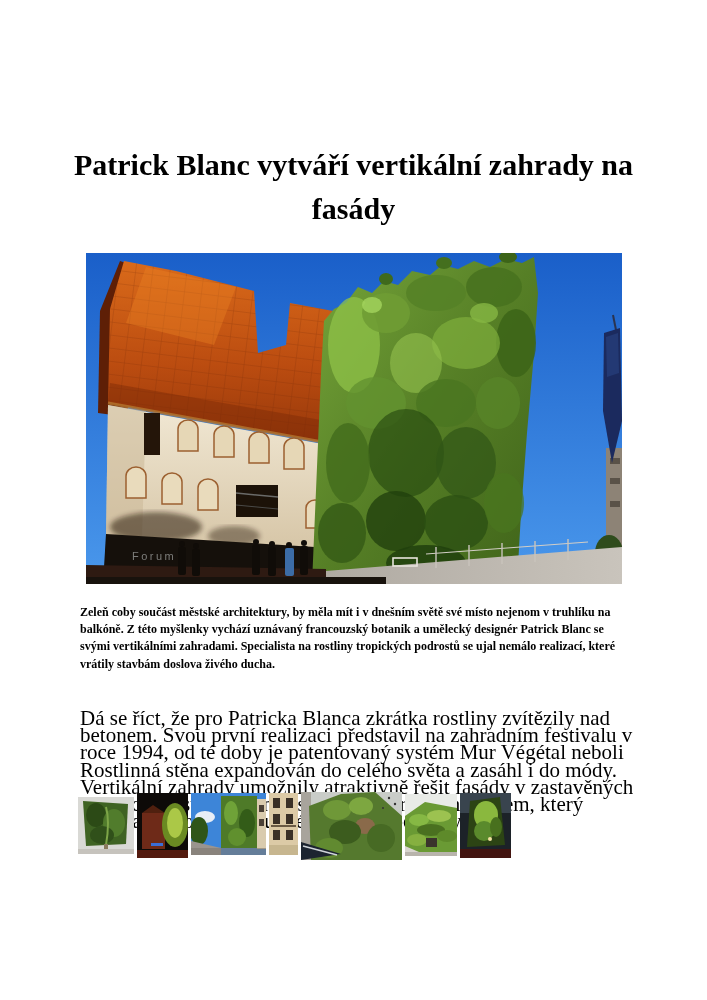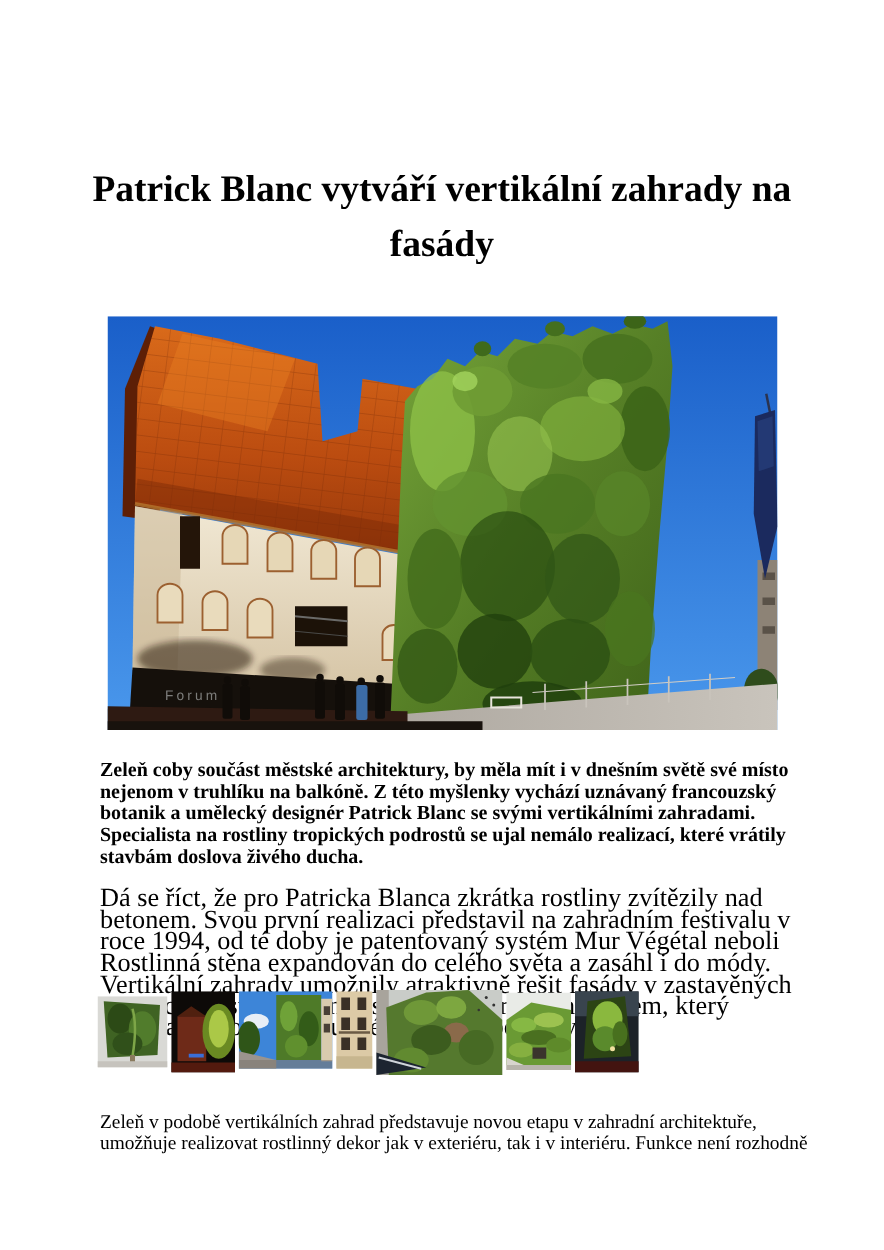--- a/index.html
+++ b/index.html
@@ -1,23 +1,23 @@
 <!DOCTYPE html>
 <html><head>
 <meta charset="utf-8">
 <style>
   html,body{margin:0;padding:0;background:#ffffff;}
   .page{position:relative;width:707px;height:1000px;background:#ffffff;overflow:hidden;
         font-family:"Liberation Serif", serif;color:#000;}
   .title{position:absolute;top:110px;left:0;right:0;text-align:center;
          font-weight:bold;font-size:30px;line-height:44px;}
-  .title-inner{max-width:580px;margin:0 auto;}
+  .title-inner{max-width:580px;margin:13px auto;}
   .hero{position:absolute;left:86px;top:253px;width:536px;height:331px;}
   .lead{position:absolute;left:80px;top:592px;width:556px;
-        font-weight:bold;font-size:16px;line-height:17.2px;}
+        font-weight:bold;font-size:12px;line-height:17.2px;}
   .para1{position:absolute;left:80px;top:689px;width:556px;
          font-size:21px;line-height:17.2px;}
   .para2{position:absolute;left:80px;top:873px;width:566px;
          font-size:15.5px;line-height:17.2px;}
   .thumbs{position:absolute;left:78px;top:792px;display:flex;gap:3px;align-items:flex-start;}
   .thumbs svg{display:block;}
   .t1{margin-top:5px;} .t2{margin-top:1px;} .t3{margin-top:1px;} .t4{margin-top:1px;}
   .t5{margin-top:0;}  .t6{margin-top:2px;} .t7{margin-top:1px;}
 </style>
 </head>
@@ -265,15 +265,14 @@
       <polygon points="10,8 40,4 45,52 7,54" fill="#2c4414"></polygon>
       <ellipse cx="26" cy="22" rx="12" ry="14" fill="#8ab83e"></ellipse>
       <ellipse cx="24" cy="38" rx="10" ry="10" fill="#5a8a2c"></ellipse>
       <ellipse cx="36" cy="34" rx="6" ry="10" fill="#48701e"></ellipse>
       <circle cx="30" cy="46" r="2" fill="#f0e0a0"></circle>
       <rect x="0" y="56" width="51" height="9" fill="#431410"></rect>
     </svg>
 
   </div>
 
-  <p class="para2">Zeleň v podobě vertikálních zahrad představuje novou etapu v zahradní architektuře, umožňuje realizovat rostlinný dekor jak v exteriéru, tak i v interiéru. Funkce není rozhodně</p>
 
 </div>
 
 </body></html>

